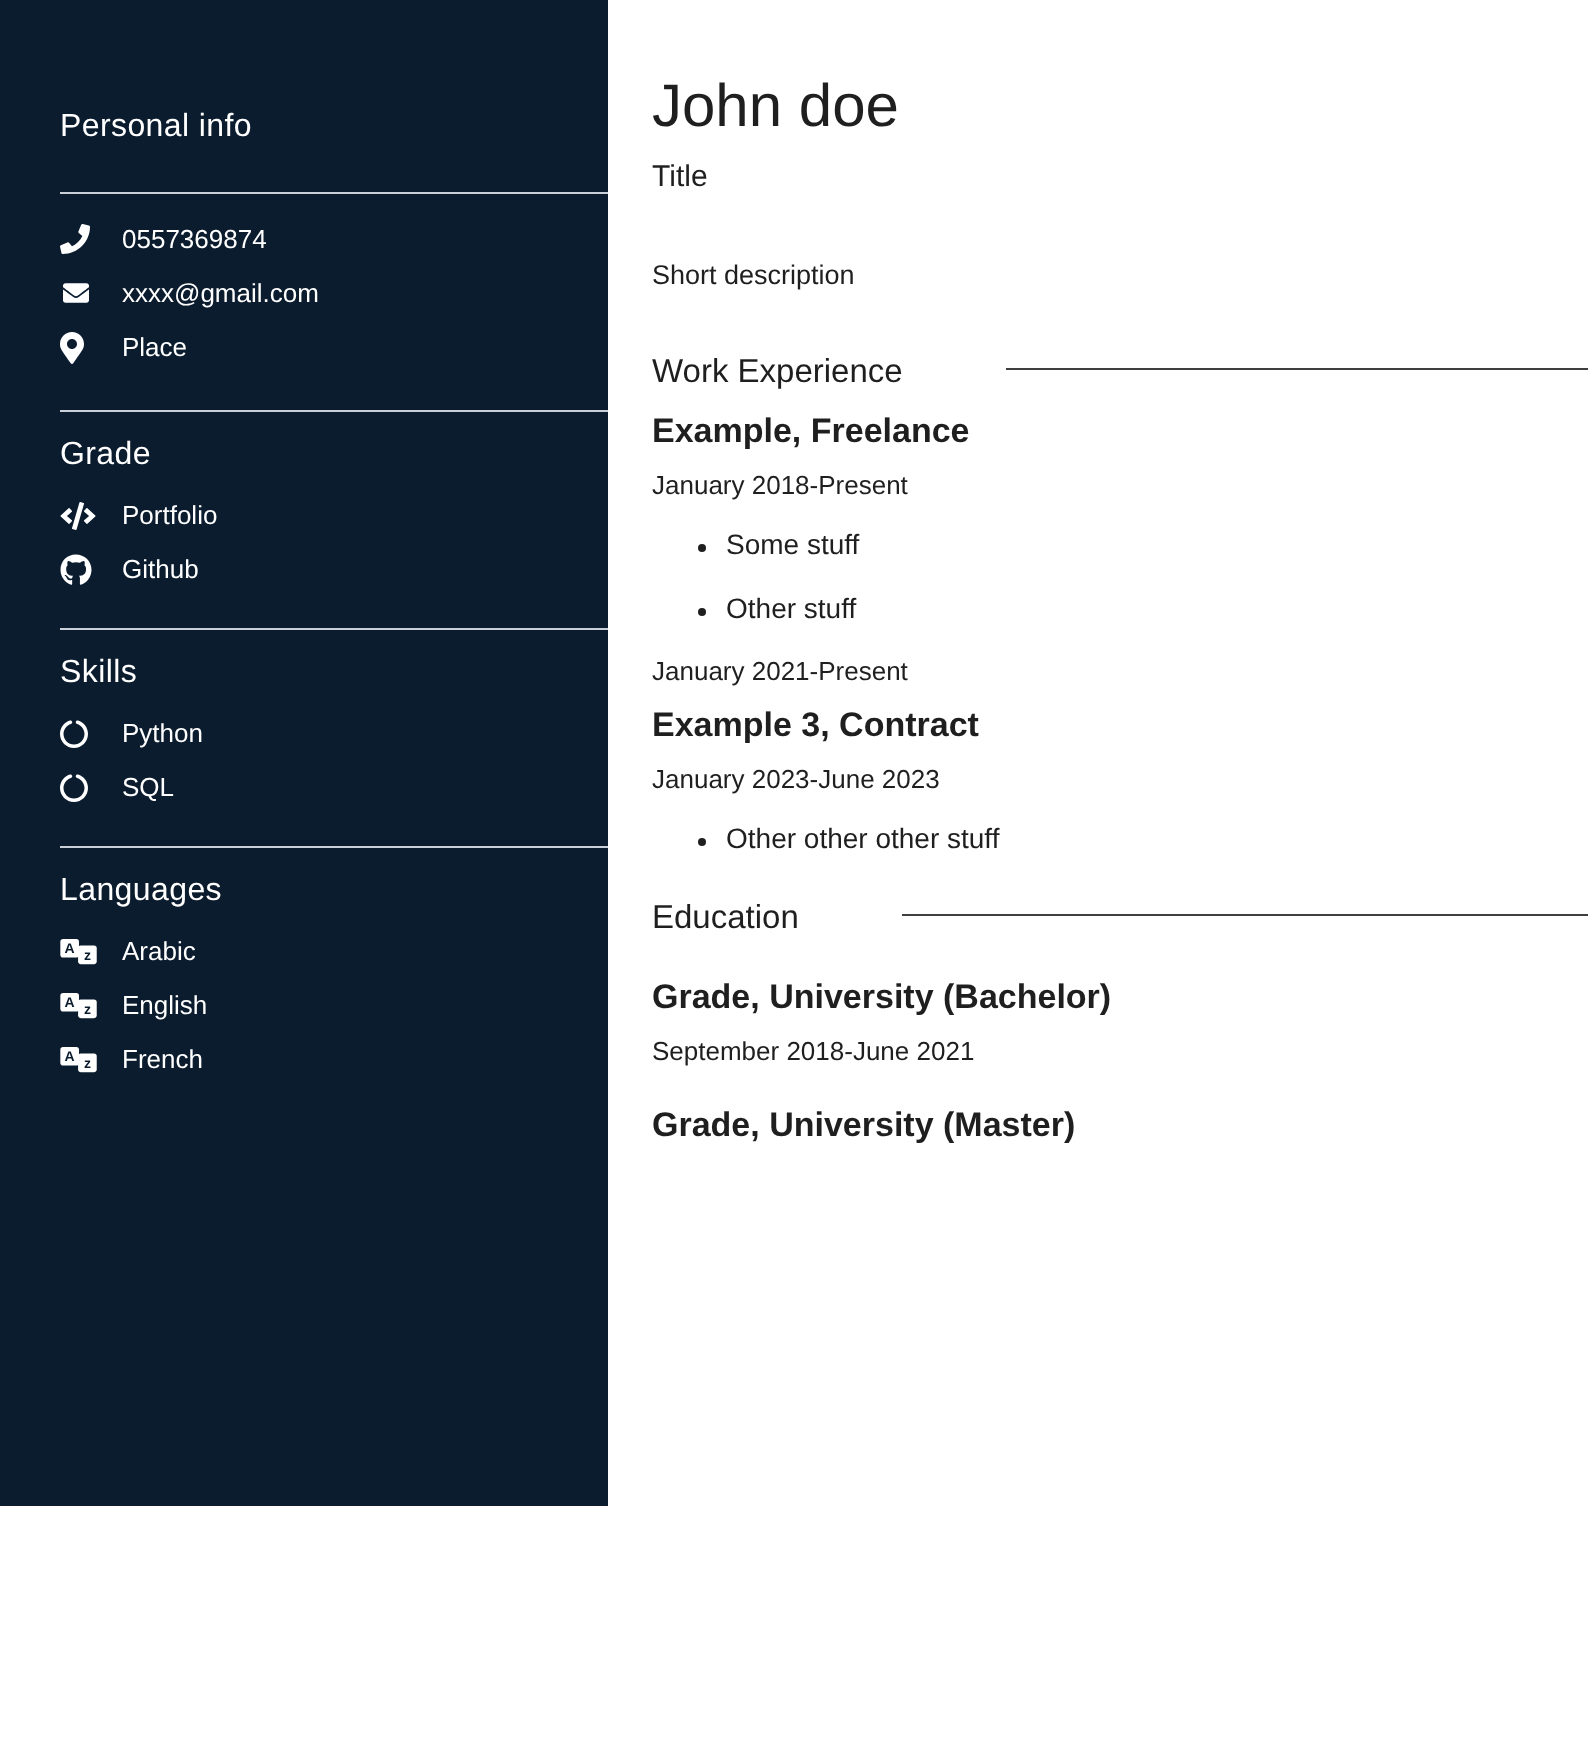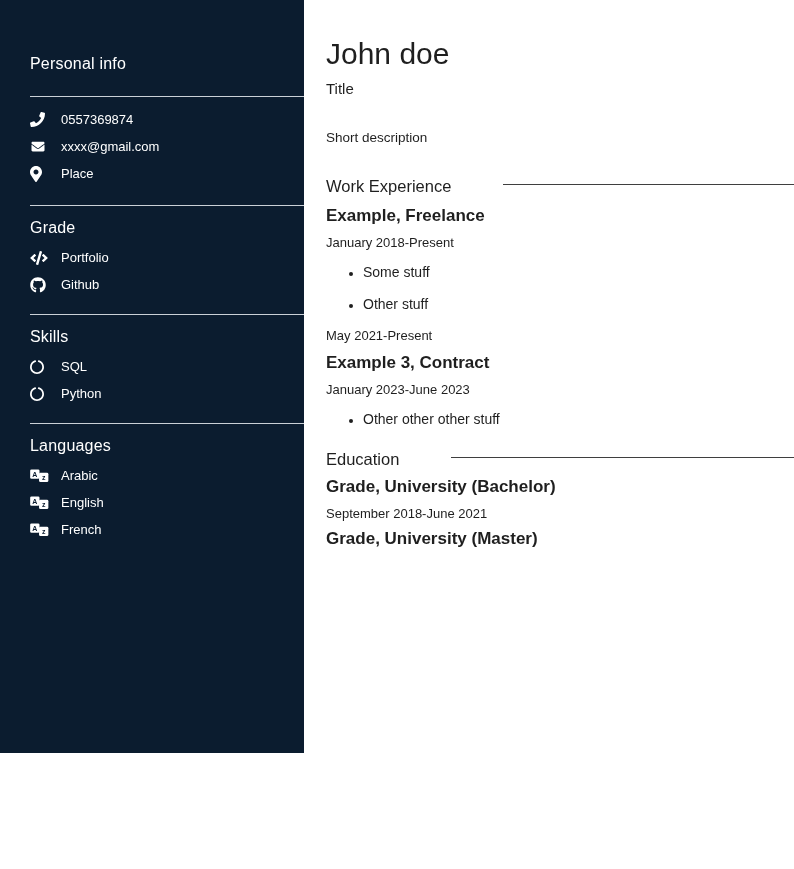--- a/index.html
+++ b/index.html
@@ -62,21 +62,21 @@
   .sec-heading .rule {
     flex: 1; border-top: 1px solid var(--rule-color, #3f3f3f);
     margin: 0 0 3px 6px; height: 0;
   }
 
   .entry-title { font-size: 17px; font-weight: 700; margin: 10px 0 0 0; line-height: 20px; }
   .entry-period { font-size: 13px; margin-top: 9px; line-height: 15px; }
   .bullets { margin: 14px 0 0 0; padding: 0 0 0 37px; }
   .bullets li { font-size: 14px; line-height: 16px; margin-bottom: 16px; }
   .bullets li::marker { font-size: 12px; }
-  .edu .entry-title { margin-top: 8px; }
+  .edu .entry-title { margin-top: 20px; }
   .edu .entry-period { margin-top: 9px; }
   .work-entry { margin-top: 2px; }
 </style>
 </head>
 <body>
 
 <div class="page">
 
   <aside class="sidebar">
 
@@ -135,29 +135,29 @@
     <hr class="sb-rule">
     <h2 class="sb-heading later">Skills</h2>
 
     <ul class="sb-list">
       <li class="sb-item">
         <span class="sb-icon">
           <svg viewBox="0 0 512 512" width="14" height="14">
               <path fill="currentColor" d="M222.7 32.1c5 16.9-4.6 34.8-21.5 39.8C121.8 95.6 64 169.1 64 256c0 106 86 192 192 192s192-86 192-192c0-86.9-57.8-160.4-137.1-184.1-16.9-5-26.6-22.9-21.5-39.8s22.9-26.6 39.8-21.5C434.9 42.1 512 140 512 256c0 141.4-114.6 256-256 256S0 397.4 0 256C0 140 77.1 42.1 181 10.6c16.9-5 34.8 4.6 39.8 21.5z"></path>
             </svg>
         </span>
-        <span class="sb-label">SQL</span>
+        <span class="sb-label">Python</span>
       </li>
       <li class="sb-item">
         <span class="sb-icon">
           <svg viewBox="0 0 512 512" width="14" height="14">
               <path fill="currentColor" d="M222.7 32.1c5 16.9-4.6 34.8-21.5 39.8C121.8 95.6 64 169.1 64 256c0 106 86 192 192 192s192-86 192-192c0-86.9-57.8-160.4-137.1-184.1-16.9-5-26.6-22.9-21.5-39.8s22.9-26.6 39.8-21.5C434.9 42.1 512 140 512 256c0 141.4-114.6 256-256 256S0 397.4 0 256C0 140 77.1 42.1 181 10.6c16.9-5 34.8 4.6 39.8 21.5z"></path>
             </svg>
         </span>
-        <span class="sb-label">Python</span>
+        <span class="sb-label">SQL</span>
       </li>
     </ul>
 
     <hr class="sb-rule">
     <h2 class="sb-heading later">Languages</h2>
 
     <ul class="sb-list">
       <li class="sb-item">
         <span class="sb-icon">
           <svg viewBox="0 0 20 15" width="19" height="14">
@@ -209,21 +209,21 @@
     <div class="work-entry">
       <h3 class="entry-title">Example, Freelance</h3>
       <div class="entry-period">January 2018-Present</div>
       <ul class="bullets">
         <li>Some stuff</li>
         <li>Other stuff</li>
       </ul>
     </div>
 
     <div class="work-entry">
-      <div class="entry-period">May 2021-Present</div>
+      <div class="entry-period">January 2021-Present</div>
     </div>
 
     <div class="work-entry">
       <h3 class="entry-title">Example 3, Contract</h3>
       <div class="entry-period">January 2023-June 2023</div>
       <ul class="bullets">
         <li>Other other other stuff</li>
       </ul>
     </div>
 

